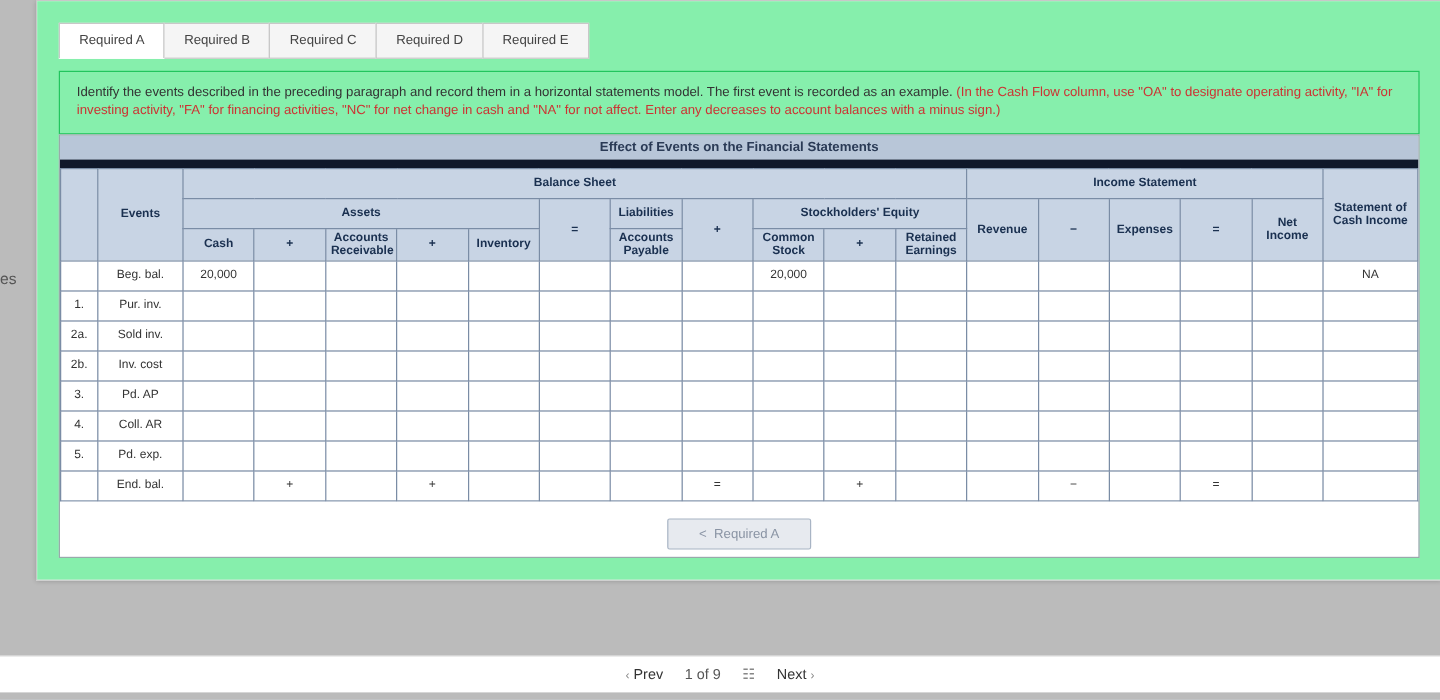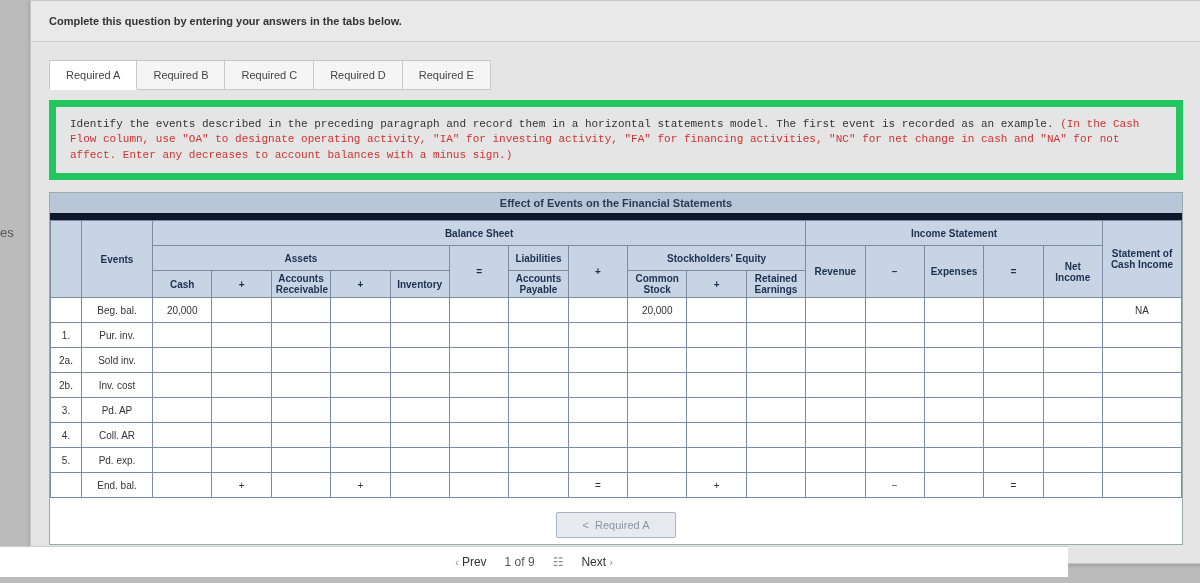--- a/index.html
+++ b/index.html
@@ -27,47 +27,45 @@
   }
   .prompt {
     background: #e9e9e9;
     padding: 14px 18px;
     font-weight: bold;
     color: #333;
     border-bottom: 1px solid #d0d0d0;
   }
   .body-area {
     padding: 18px 18px 18px 18px;
-    background: #e5e5e5;
+    background: #86efac;
   }
   .tabs {
     display: flex;
     margin-bottom: 10px;
   }
   .tab {
     padding: 8px 16px;
     background: #f5f5f5;
     border: 1px solid #c8c8c8;
     color: #444;
     cursor: pointer;
     margin-right: -1px;
   }
   .tab.active {
     background: #fff;
     border-bottom-color: #fff;
     position: relative;
     z-index: 2;
   }
   .instr-box {
-    border: 7px solid #22c55e;
+    border: 1px solid #22c55e;
     padding: 10px 14px;
-    margin-bottom: 12px;
     line-height: 1.4;
     color: #333;
-    font-family: Liberation Mono, monospace;
   }
   .instr-box .hint { color: #c33; }
   .sheet-wrap {
     border: 1px solid #9aa;
     background: #d8dfe8;
     overflow: hidden;
     position: relative;
   }
   .title-row, .sub-row {
     text-align: center;
@@ -131,21 +129,21 @@
   }
   .nav-btn.active {
     background: #b82d2d;
     color: #fff;
     border-color: #b82d2d;
   }
   .pager {
     position: absolute;
     bottom: 6px;
     left: 0;
-    width: 1068px;
+    width: 1200px;
     background: #fff;
     border-top: 1px solid #ccc;
     display: flex;
     justify-content: center;
     align-items: center;
     gap: 18px;
     padding: 8px 0;
     font-size: 12px;
     color: #555;
   }
@@ -153,21 +151,20 @@
   .pager .arrow { color: #888; font-size: 10px; }
   .pager .grid-icon { color: #888; font-size: 12px; }
 </style>
 </head>
 <body>
 
 <div class="page">
   <div class="left-tab">es</div>
 
   <div class="card">
-    <div class="prompt">Complete this question by entering your answers in the tabs below.</div>
 
     <div class="body-area">
       <div class="tabs">
         <div class="tab active">Required A</div>
         <div class="tab">Required B</div>
         <div class="tab">Required C</div>
         <div class="tab">Required D</div>
         <div class="tab">Required E</div>
       </div>
 

